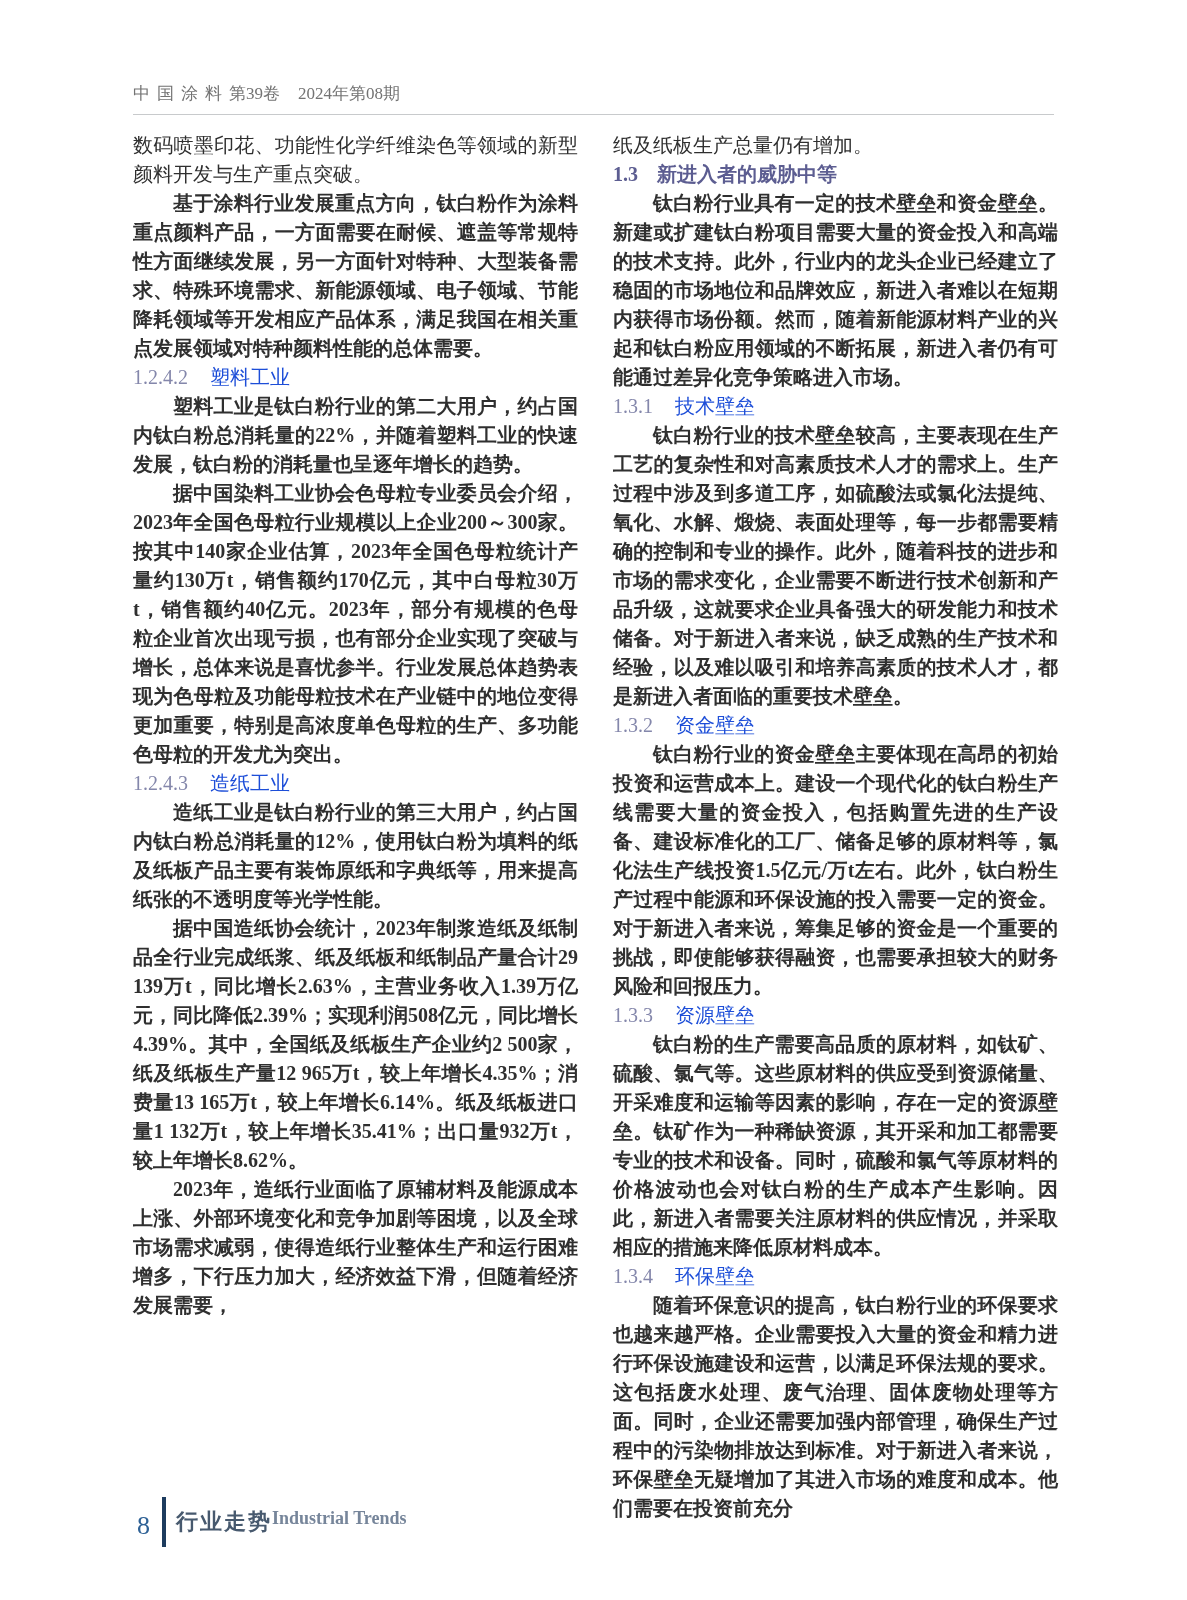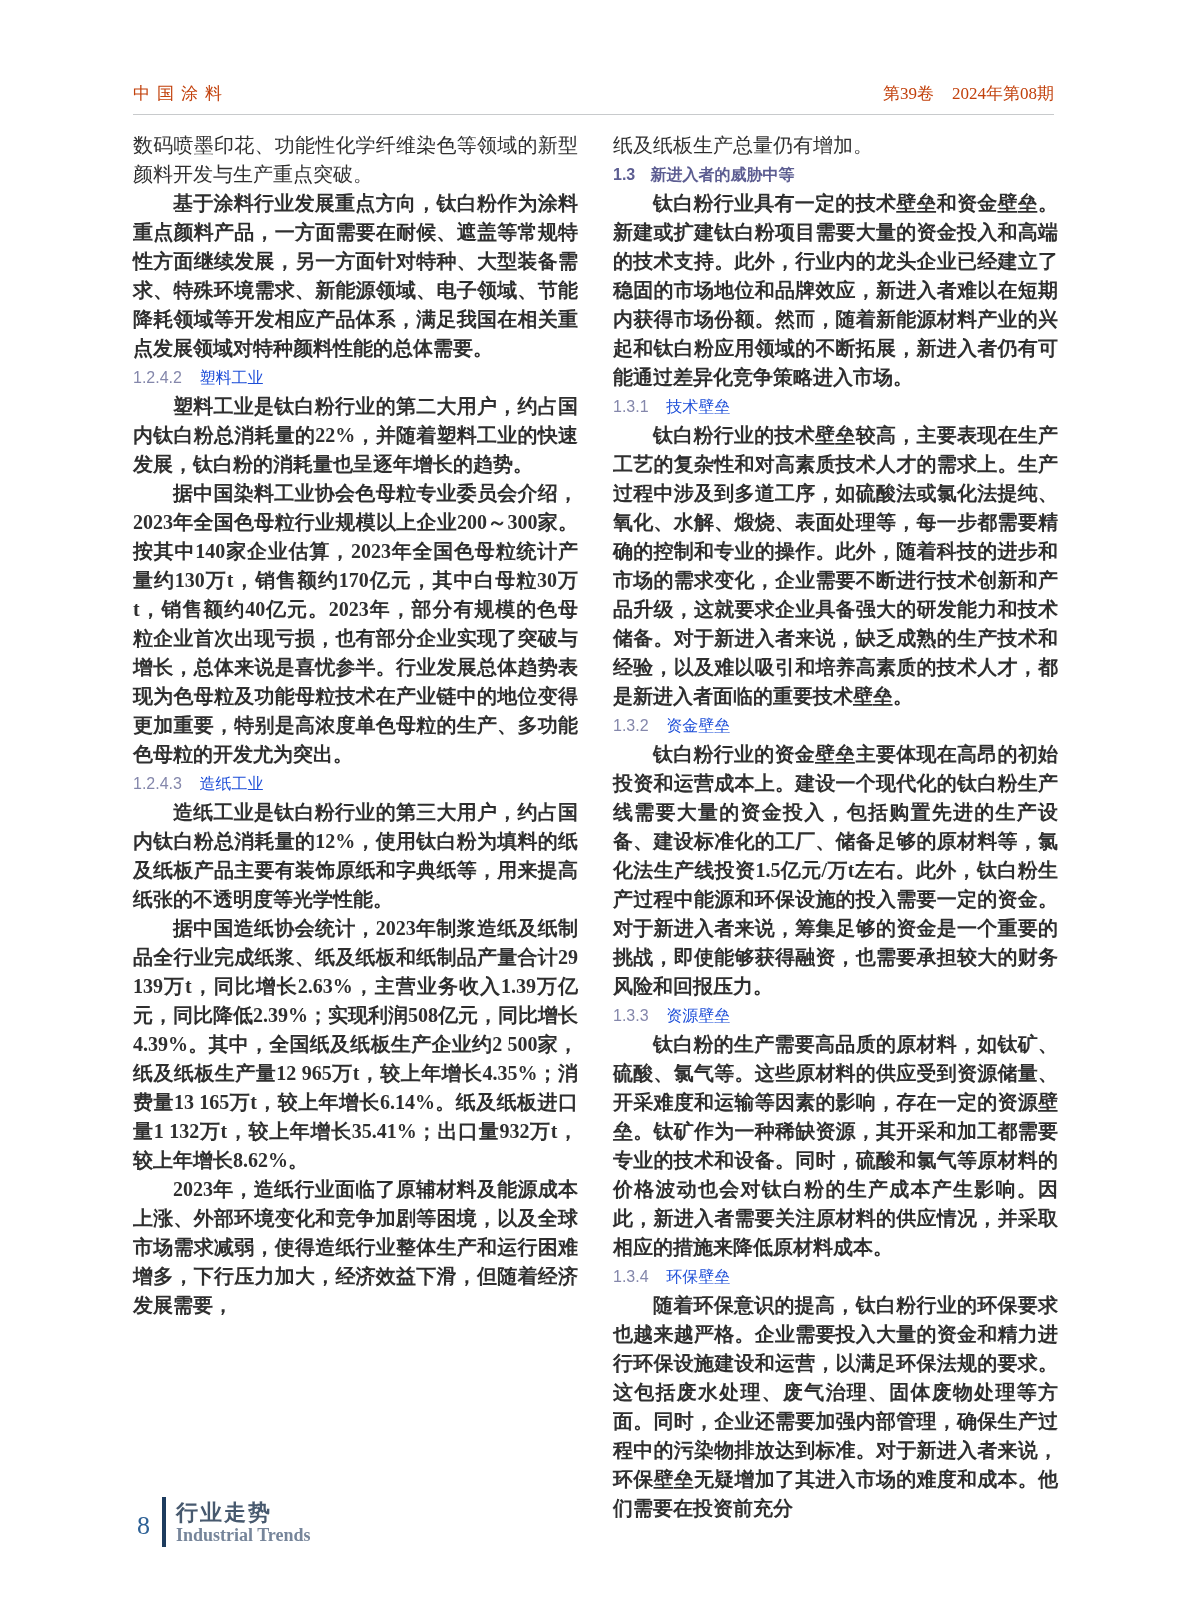--- a/index.html
+++ b/index.html
@@ -6,67 +6,67 @@
   .page{
     position:relative;
     width:1187px;height:1600px;
     background:#ffffff;
     font-family:"Liberation Serif","DejaVu Serif",serif;
     overflow:hidden;
   }
   
   .header{
     position:absolute;top:82px;left:133px;right:133px;
-    display:flex;justify-content:space-between;align-items:flex-end;
+    display:flex;align-items:flex-end;
     padding-bottom:9px;
     border-bottom:1px solid #c8cacc;
-    color:#c2410c;
+    color:#737373;
     font-size:17px;
   }
   .journal{letter-spacing:7px;}
   .issue .vol{margin-right:18px;}
   
   .content{
     position:absolute;top:131px;left:133px;
     display:flex;gap:35px;
   }
   .col{
     width:445px;
     font-size:20px;line-height:29px;
     color:#2f2f2f;
     text-align:justify;
     text-justify:inter-ideograph;
   }
   .para{margin:0;}
   .para.indent{text-indent:2em;font-weight:bold;}
   .h2,.h3{
     margin:0;
-    font-family:Liberation Sans, sans-serif;
-    font-size:16px;line-height:29px;
+    font-family:Liberation Serif, serif;
+    font-size:20px;line-height:29px;
     white-space:nowrap;
   }
   .h2{color:#5c5d91;font-weight:bold;}
   .h2 .h-title{margin-left:0.95em;}
   .h3{color:#8487ab;font-weight:normal;}
   .h3 .h-title{margin-left:1.1em;color:#1d4ed8;}
   
   .footer{
     position:absolute;left:137px;top:1497px;
     display:flex;align-items:center;
   }
   .page-num{
     font-size:26px;color:#2f6296;
     font-family:"Liberation Serif","DejaVu Serif",serif;
     margin-right:12px;align-self:flex-end;line-height:30px;
     padding-bottom:6px;
   }
   .footer-bar{
     width:4px;height:50px;background:#1d3c5e;margin-right:10px;
   }
-  .footer-titles{display:flex;flex-direction:column;justify-content:center;}
+  .footer-titles{display:flex;flex-direction:row;justify-content:center;}
   .footer-cn{
     font-family:"Liberation Sans","DejaVu Sans",sans-serif;
     font-size:22px;color:#47596e;font-weight:600;letter-spacing:2px;line-height:26px;
   }
   .footer-en{
     font-family:"Liberation Serif","DejaVu Serif",serif;
     font-size:18px;color:#76859a;font-weight:600;line-height:18px;
   }
 </style>
 </head>

